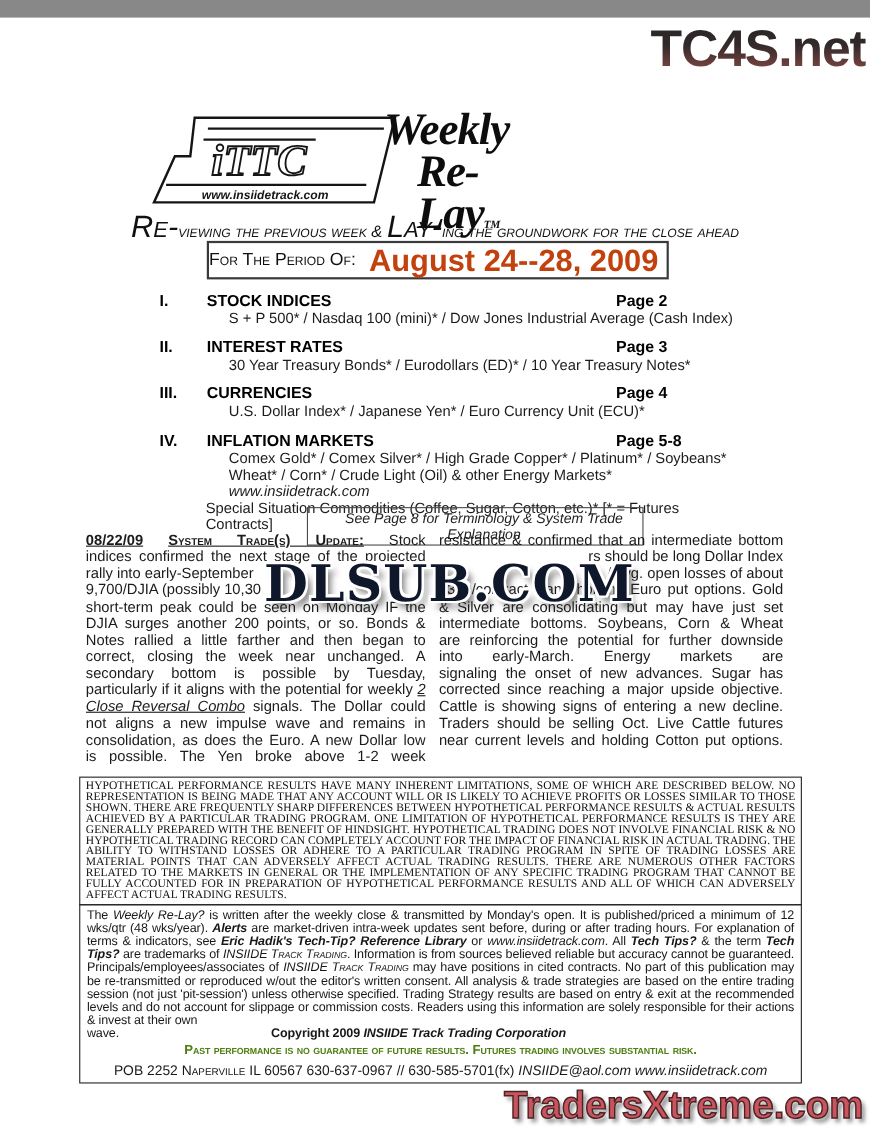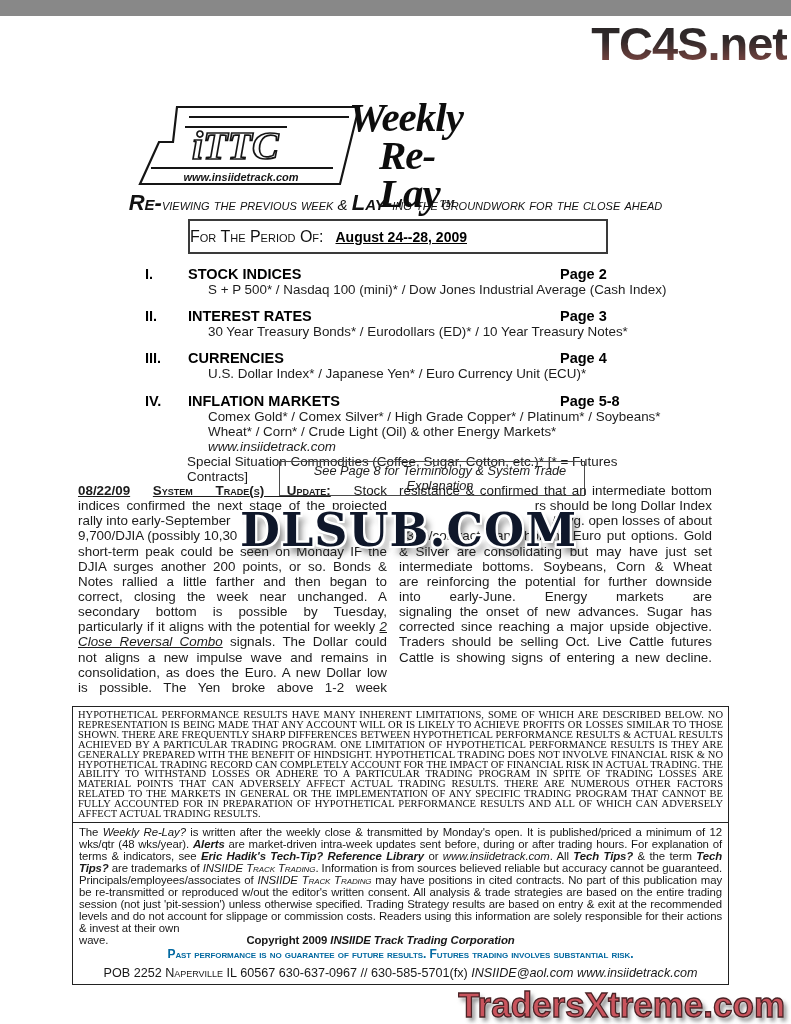--- a/index.html
+++ b/index.html
@@ -1,20 +1,20 @@
 <!DOCTYPE html>
 <html><head>
 <meta charset="utf-8">
 <style>
   html,body{margin:0;padding:0;background:#888;}
   .page{position:relative;width:791px;height:1024px;margin:16px auto;background:#fff;
         font-family:"Liberation Sans",sans-serif;color:#1c1c1c;overflow:hidden;}
   .b{font-weight:bold}.i{font-style:italic}.u{text-decoration:underline}
   .sc{font-variant:small-caps}
-  .lead{font-size:22px;font-weight:bold}
+  .lead{font-size:28px;font-weight:normal}
 
   
   .tc4s{position:absolute;top:0px;right:4px;font-size:47px;font-weight:bold;letter-spacing:-1px;
         background:linear-gradient(180deg,#262626 0%,#32292a 45%,#74433f 82%,#8a5a52 100%);
         -webkit-background-clip:text;background-clip:text;color:transparent;
         font-family:"Liberation Sans",sans-serif;}
 
   
   .masthead{position:absolute;left:137px;top:84px;}
   .ittc{position:absolute;left:0;top:4px;}
@@ -28,21 +28,21 @@
   .tm{font-size:10px;letter-spacing:0;vertical-align:baseline;}
 
   
   .tagline{position:absolute;left:0;top:174px;width:791px;text-align:center;
         font-style:italic;font-variant:small-caps;font-size:15px;color:#111;}
 
   
   .period-box{position:absolute;left:188px;top:203px;width:416px;height:31px;border:2px solid #3a3a3a;
         display:flex;align-items:center;justify-content:flex-start;gap:12px;}
   .plabel{font-variant:small-caps;font-size:16px;color:#111;}
-  .pvalue{font-weight:bold;font-size:14px;color:#000000;letter-spacing:0;text-decoration:underline;}
+  .pvalue{font-weight:bold;font-size:28px;color:#c2410c;letter-spacing:0;}
 
   
   .toc{position:absolute;left:145px;top:250px;width:477px;}
   .toc-item{margin-bottom:11px;}
   .toc-head{display:flex;font-weight:bold;font-size:14.5px;line-height:16px;color:#000;}
   .toc-num{width:43px;}
   .toc-title{flex:1;}
   .toc-page{width:62px;}
   .toc-sub{padding-left:63px;font-size:13.4px;line-height:15.2px;width:470px;}
   .note-box{position:absolute;left:279px;top:445px;width:288px;border:1px solid #4a4a4a;
@@ -68,21 +68,21 @@
         padding:3px 5px;font-family:"Liberation Serif",serif;font-size:10.5px;line-height:9.9px;
         text-align:justify;color:#111;}
 
   
   .foot-box{position:absolute;left:72px;top:806px;width:643px;border:1.5px solid #222;
         padding:3px 6px 5px 6px;font-size:11.4px;line-height:12px;color:#181818;letter-spacing:-0.1px;}
   .fpara{text-align:justify;}
   .copyline{display:flex;font-size:11.4px;}
   .copyline .risk{width:120px;}
   .copycenter{flex:1;text-align:center;font-weight:bold;margin-right:160px;}
-  .riskline{text-align:center;font-size:12px;margin-top:2px;color:#0369a1;}
+  .riskline{text-align:center;font-size:12px;margin-top:2px;color:#4d7c0f;}
   .contact{text-align:center;font-size:12.6px;margin-top:7px;letter-spacing:0;}
 
   
   .txtreme{position:absolute;right:6px;top:969px;font-size:35px;font-weight:bold;letter-spacing:0px;
         color:#c9545d;-webkit-text-stroke:1.3px #4a2326;
         text-shadow:0 0 3px #ffffff, 3px 4px 4px rgba(90,90,90,.75);}
 </style>
 </head>
 <body>
 
@@ -173,25 +173,26 @@
         <div class="ln"><span>is possible.  The Yen broke above 1-2 week</span></div>
       </div>
     <div class="col" id="colR">
         <div class="ln"><span>resistance &amp; confirmed that an intermediate bottom</span></div>
         <div class="ln last-r"><span>rs should be long Dollar Index</span></div>
         <div class="ln last-r"><span>/ avg. open losses of about</span></div>
         <div class="ln"><span>$350/contract - and holding Euro put options.  Gold</span></div>
         <div class="ln"><span>&amp; Silver are consolidating but may have just set</span></div>
         <div class="ln"><span>intermediate bottoms.  Soybeans, Corn &amp; Wheat</span></div>
         <div class="ln"><span>are reinforcing the potential for further downside</span></div>
-        <div class="ln"><span>into early-June.  Energy markets are</span></div>
+        <div class="ln"><span>into early-March.  Energy markets are</span></div>
         <div class="ln"><span>signaling the onset of new advances.  Sugar has</span></div>
         <div class="ln"><span>corrected since reaching a major upside objective.</span></div>
+        <div class="ln"><span>Cattle is showing signs of entering a new decline.</span></div>
         <div class="ln"><span>Traders should be selling Oct. Live Cattle futures</span></div>
-        <div class="ln"><span>Cattle is showing signs of entering a new decline.</span></div>
+        <div class="ln"><span>near current levels and holding Cotton put options.</span></div>
       </div>
   </div>
 
   <div class="watermark">DLSUB.COM</div>
 
   <div class="disc-box">HYPOTHETICAL PERFORMANCE RESULTS HAVE MANY INHERENT LIMITATIONS, SOME OF WHICH ARE DESCRIBED BELOW. NO REPRESENTATION IS BEING MADE THAT ANY ACCOUNT WILL OR IS LIKELY TO ACHIEVE PROFITS OR LOSSES SIMILAR TO THOSE SHOWN. THERE ARE FREQUENTLY SHARP DIFFERENCES BETWEEN HYPOTHETICAL PERFORMANCE RESULTS &amp; ACTUAL RESULTS ACHIEVED BY A PARTICULAR TRADING PROGRAM. ONE LIMITATION OF HYPOTHETICAL PERFORMANCE RESULTS IS THEY ARE GENERALLY PREPARED WITH THE BENEFIT OF HINDSIGHT.  HYPOTHETICAL TRADING DOES NOT INVOLVE FINANCIAL RISK &amp; NO HYPOTHETICAL TRADING RECORD CAN COMPLETELY ACCOUNT FOR THE IMPACT OF FINANCIAL RISK IN ACTUAL TRADING. THE ABILITY TO WITHSTAND LOSSES OR ADHERE TO A PARTICULAR TRADING PROGRAM IN SPITE OF TRADING LOSSES ARE MATERIAL POINTS THAT CAN ADVERSELY AFFECT ACTUAL TRADING RESULTS. THERE ARE NUMEROUS OTHER FACTORS RELATED TO THE MARKETS IN GENERAL OR THE IMPLEMENTATION OF ANY SPECIFIC TRADING PROGRAM THAT CANNOT BE FULLY ACCOUNTED FOR IN PREPARATION OF HYPOTHETICAL PERFORMANCE RESULTS AND ALL OF WHICH CAN ADVERSELY AFFECT ACTUAL TRADING RESULTS.</div>
 
   <div class="foot-box">
     <div class="fpara"><span>The </span><span class="i">Weekly Re-Lay?</span><span>  is written after the weekly close &amp; transmitted by Monday's open.  It is published/priced a minimum of 12 wks/qtr (48 wks/year).  </span><span class="b i">Alerts</span><span> are market-driven intra-week updates sent before, during or after trading hours. For explanation of terms &amp; indicators, see </span><span class="b i">Eric Hadik's Tech-Tip?</span><span>  </span><span class="b i">Reference Library</span><span> or </span><span class="i">www.insiidetrack.com</span><span>.  All </span><span class="b i">Tech Tips?</span><span> &amp; the term </span><span class="b i">Tech Tips?</span><span> are trademarks of </span><span class="i sc">INSIIDE Track Trading</span><span>.  Information is from sources believed reliable but accuracy cannot be guaranteed. Principals/employees/associates of </span><span class="i sc">INSIIDE Track Trading</span><span> may have positions in cited contracts.  No part of this publication may be re-transmitted or reproduced w/out the editor's written consent.  All analysis &amp; trade strategies are based on the entire trading session (not just 'pit-session') unless otherwise specified.  Trading Strategy results are based on entry &amp; exit at the recommended levels and do not account for slippage or commission costs.  Readers using this information are solely responsible for their actions &amp; invest at their own</span></div>
     <div class="copyline">

